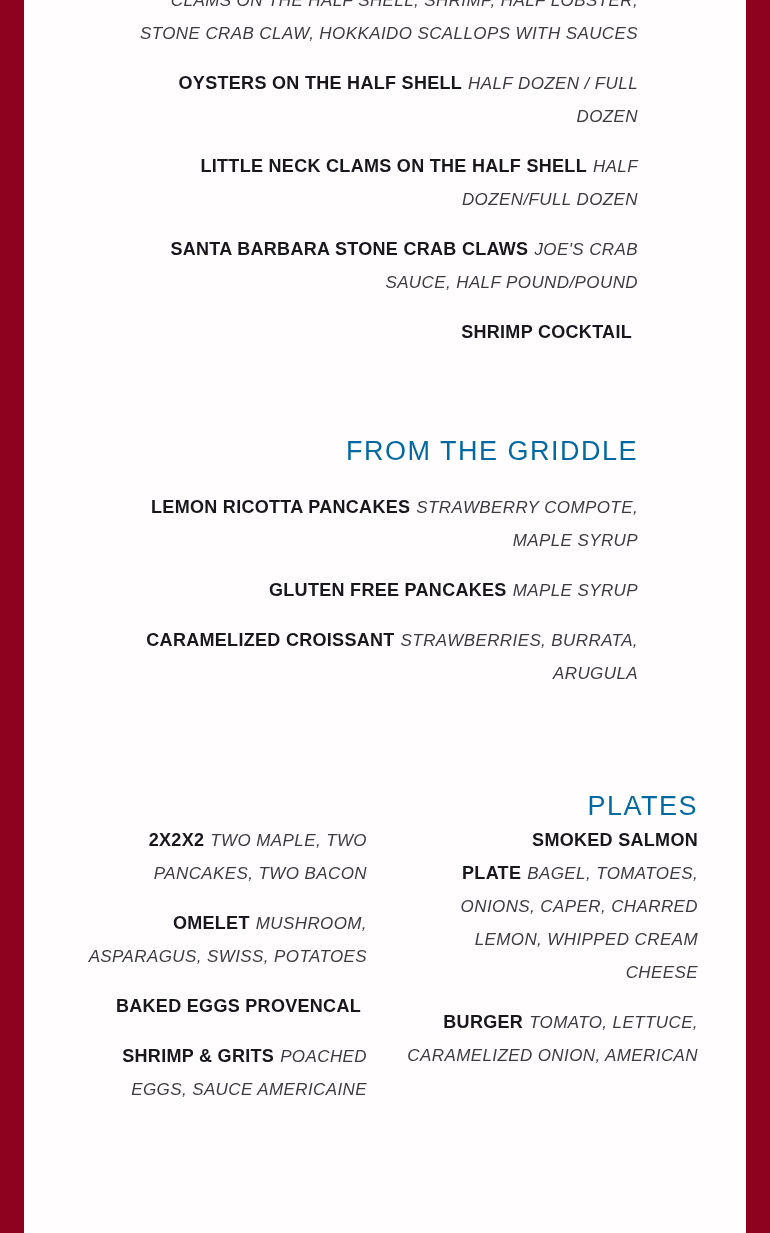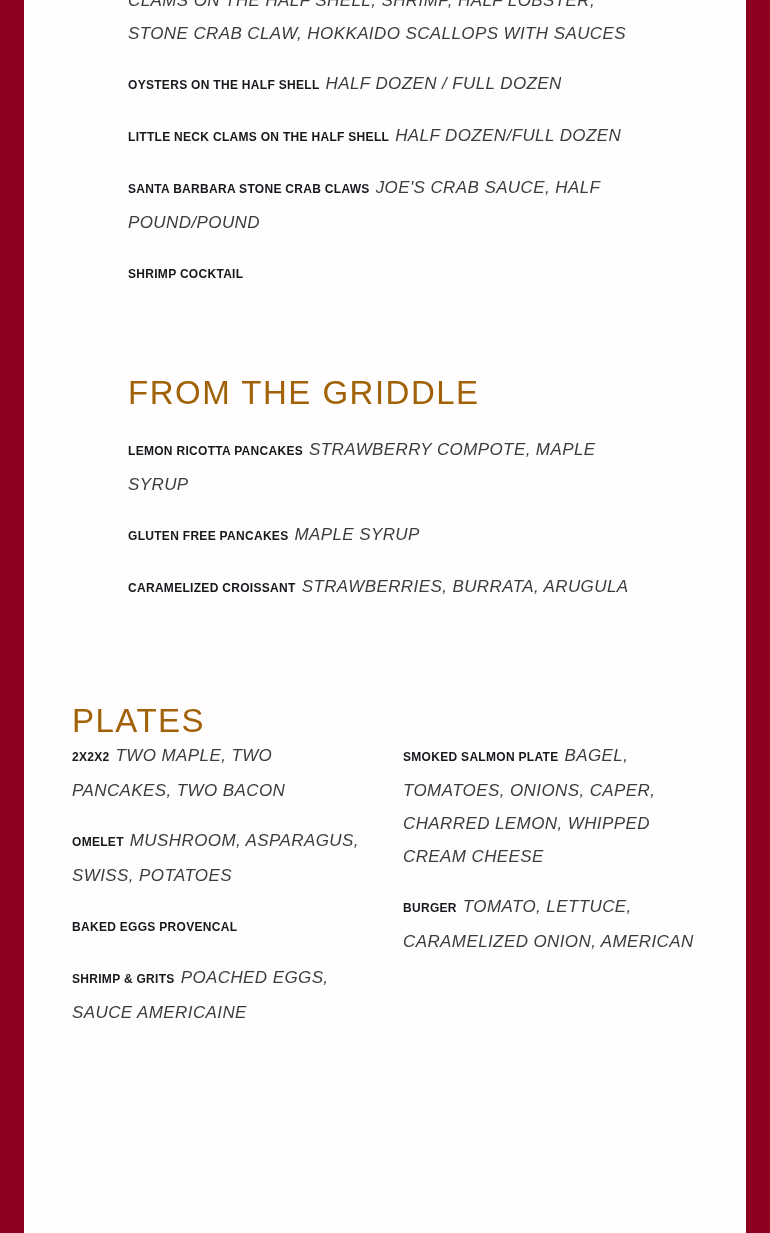--- a/index.html
+++ b/index.html
@@ -4,20 +4,21 @@
 <style>
   * { margin: 0; padding: 0; box-sizing: border-box; }
   html, body { background: #ffffff; }
   .page {
     position: relative;
     width: 770px;
     height: 1233px;
     overflow: hidden;
     background: #fffdfe;
     font-family: "Liberation Sans", sans-serif;
+    text-align: right;
   }
   .side-border {
     position: absolute;
     top: 0;
     width: 24px;
     height: 100%;
     background: #8e021f;
     z-index: 2;
   }
   .side-border.left  { left: 0; }
@@ -34,38 +35,38 @@
   .section-indent { padding-left: 56px; max-width: 566px; }
 
   .item {
     font-size: 17px;
     line-height: 33px;
     margin-bottom: 17px;
     color: #3c3c40;
   }
   .item-name {
     font-weight: 700;
-    font-size: 12px;
+    font-size: 18px;
     letter-spacing: 0.3px;
     color: #17171c;
     margin-right: 6px;
   }
   .item-desc {
     font-style: italic;
     font-weight: 400;
     color: #3c3c40;
     letter-spacing: 0.4px;
   }
 
   .section-heading {
-    font-size: 33px;
+    font-size: 27px;
     line-height: 36px;
     font-weight: 400;
     letter-spacing: 1.5px;
-    color: #a16207;
+    color: #0369a1;
   }
   .griddle-section { margin-top: 84px; }
   .griddle-section .section-heading { margin-bottom: 22px; }
 
   .plates-section { margin-top: 98px; }
   .plates-section .section-heading { margin-bottom: 0; }
 
   .columns {
     display: grid;
     grid-template-columns: 1fr 1fr;

